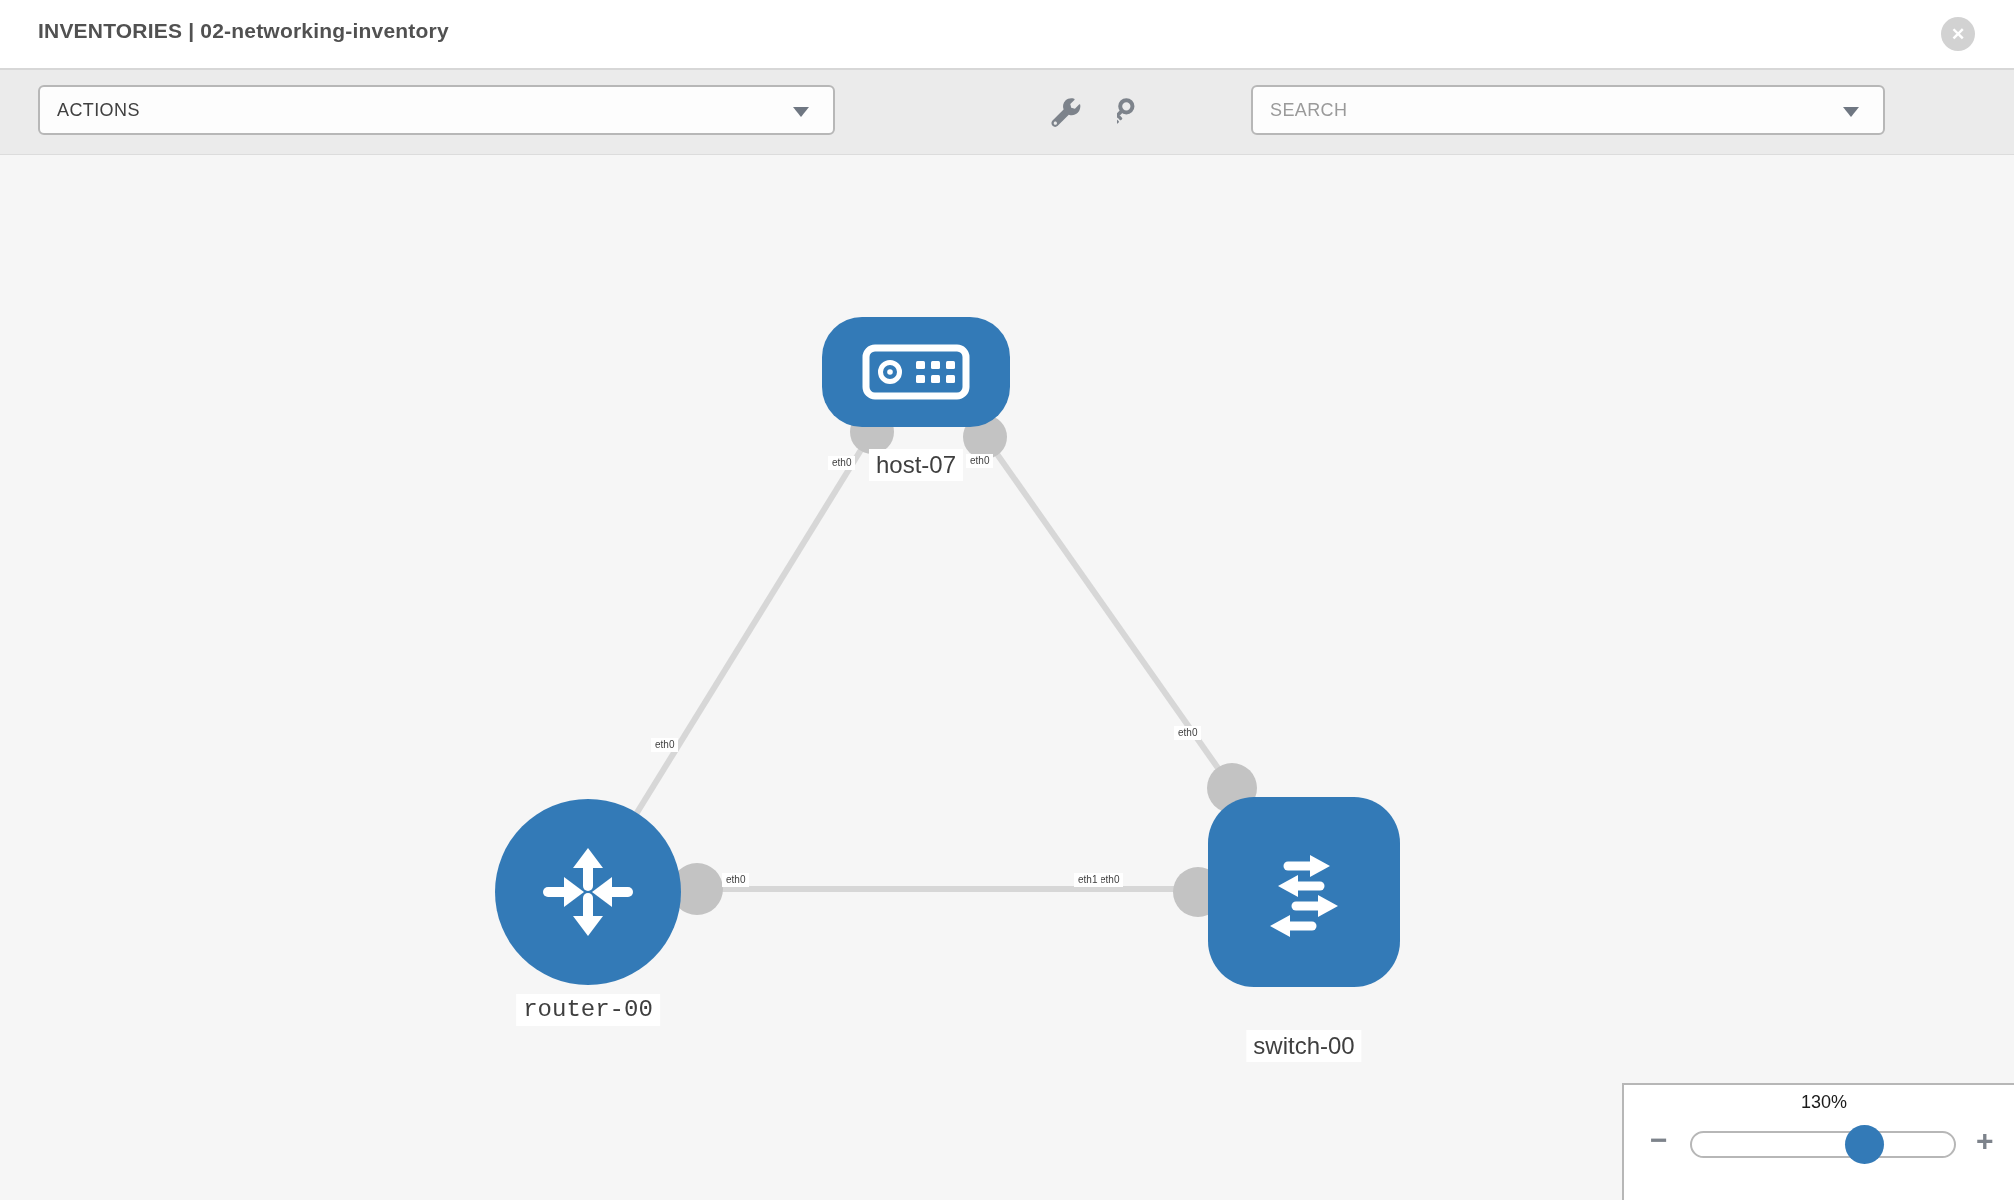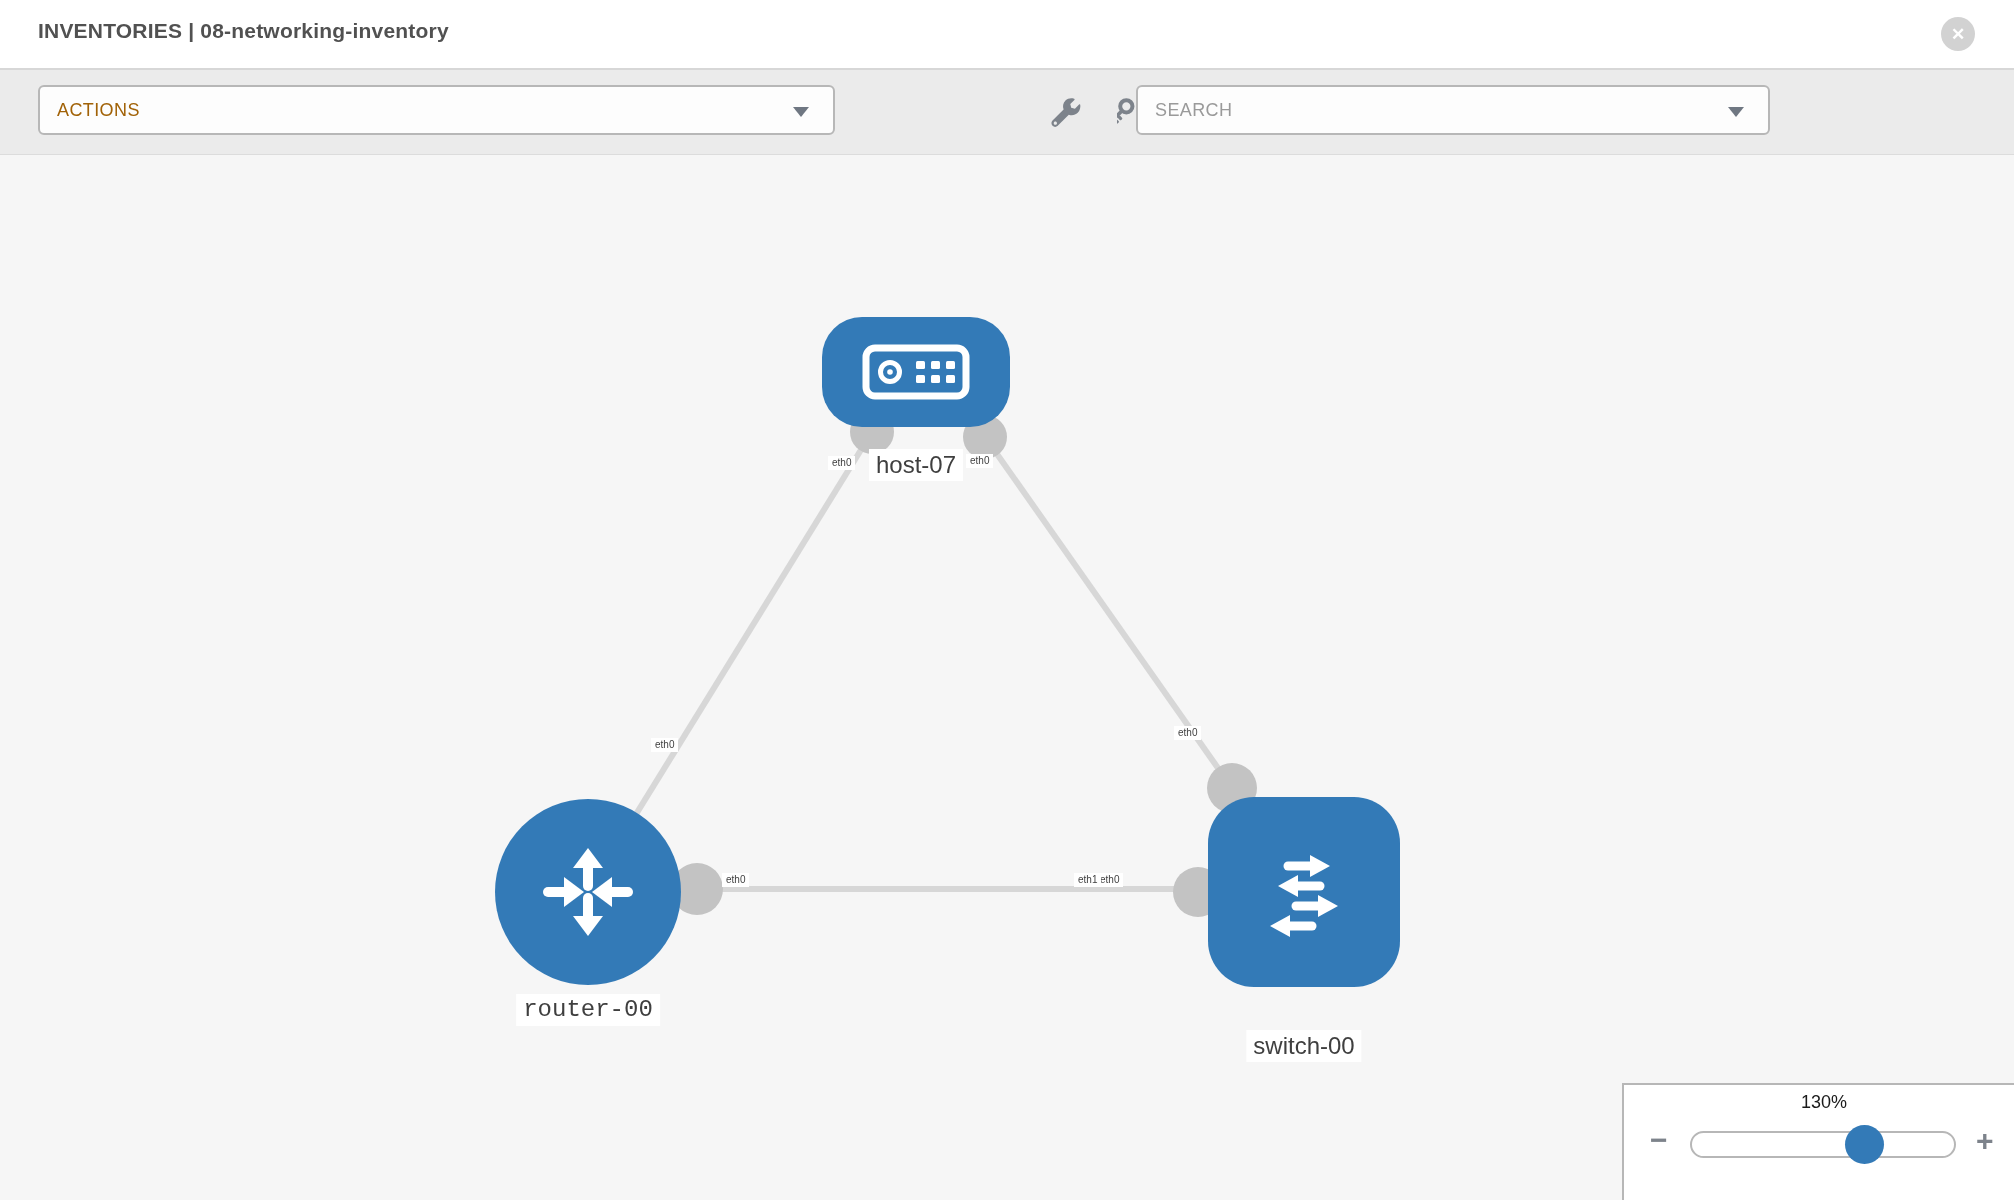--- a/index.html
+++ b/index.html
@@ -15,22 +15,22 @@
              background:#d2d2d2;color:#ffffff;font-size:17px;font-weight:bold;
              display:flex;align-items:center;justify-content:center;cursor:pointer;}
 
   
   #toolbar{position:absolute;left:0;top:70px;width:2014px;height:85px;background:#ebebeb;
            border-bottom:1px solid #dcdcdc;box-sizing:border-box;}
   .dropdown{position:absolute;top:15px;height:50px;background:#fdfdfd;
             border:2px solid #b7b7b7;border-radius:6px;box-sizing:border-box;
             display:flex;align-items:center;cursor:pointer;}
   #actions-dd{left:38px;width:797px;}
-  #search-dd{left:1136px;width:634px;text-align:right;}
-  .dd-text{margin-left:17px;font-size:18px;color:#a16207;letter-spacing:.4px;}
+  #search-dd{left:1251px;width:634px;text-align:right;}
+  .dd-text{margin-left:17px;font-size:18px;color:#404040;letter-spacing:.4px;}
   #search-dd .dd-text{color:#9a9a9a;}
   .caret{position:absolute;right:24px;top:20px;width:0;height:0;
          border-left:8px solid transparent;border-right:8px solid transparent;
          border-top:10px solid #6f7782;}
   .tool-icon{position:absolute;top:27px;width:32px;height:32px;cursor:pointer;}
   #wrench-btn{left:1050px;}
   #key-btn{left:1117px;}
 
   
   #canvas{position:absolute;left:0;top:155px;width:2014px;height:1045px;background:#f6f6f6;}
@@ -51,21 +51,21 @@
               border:2px solid #b7b7b7;border-radius:15px;box-sizing:border-box;cursor:pointer;}
   #zoom-thumb{position:absolute;left:221px;top:40px;width:39px;height:39px;border-radius:50%;
               background:#337ab7;cursor:pointer;}
 </style>
 </head>
 <body>
 
 <div id="page">
 
   <div id="header">
-    <div id="page-title">INVENTORIES | 08-networking-inventory</div>
+    <div id="page-title">INVENTORIES | 02-networking-inventory</div>
     <div id="close-btn">
       <span>✕</span>
     </div>
   </div>
 
   <div id="toolbar">
     <div class="dropdown" id="actions-dd">
       <span class="dd-text">ACTIONS</span>
       <span class="caret"></span>
     </div>

